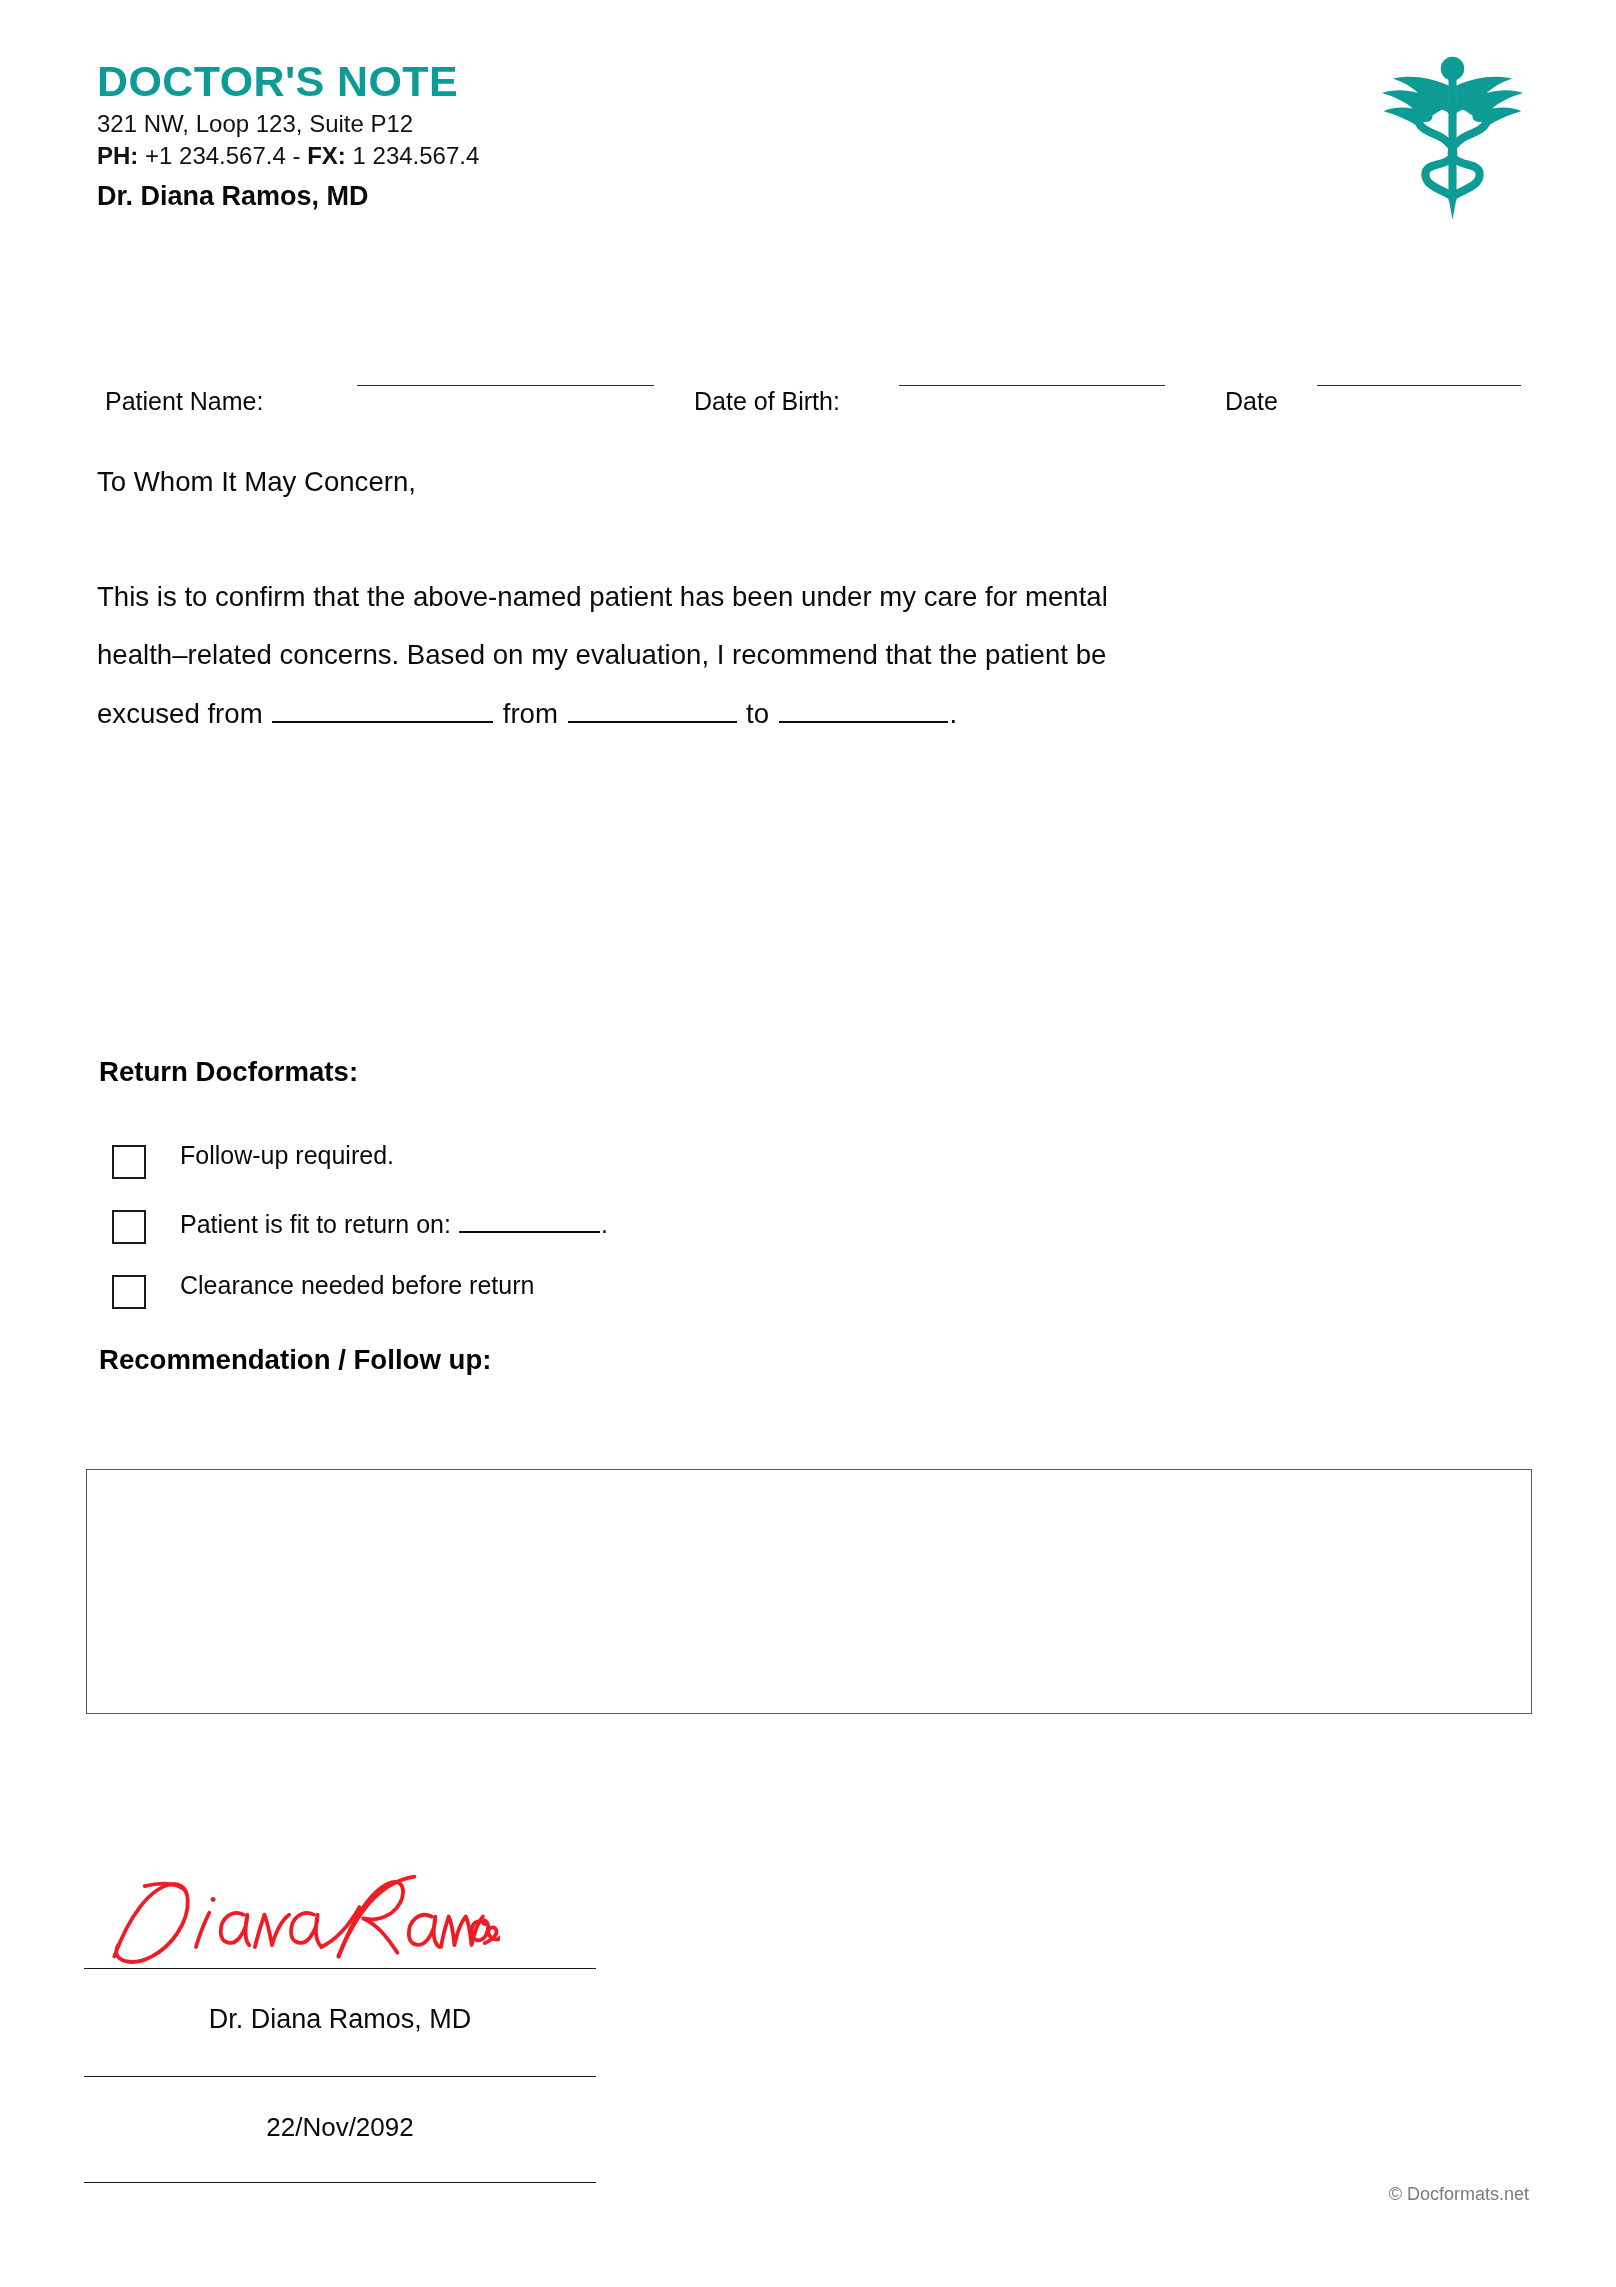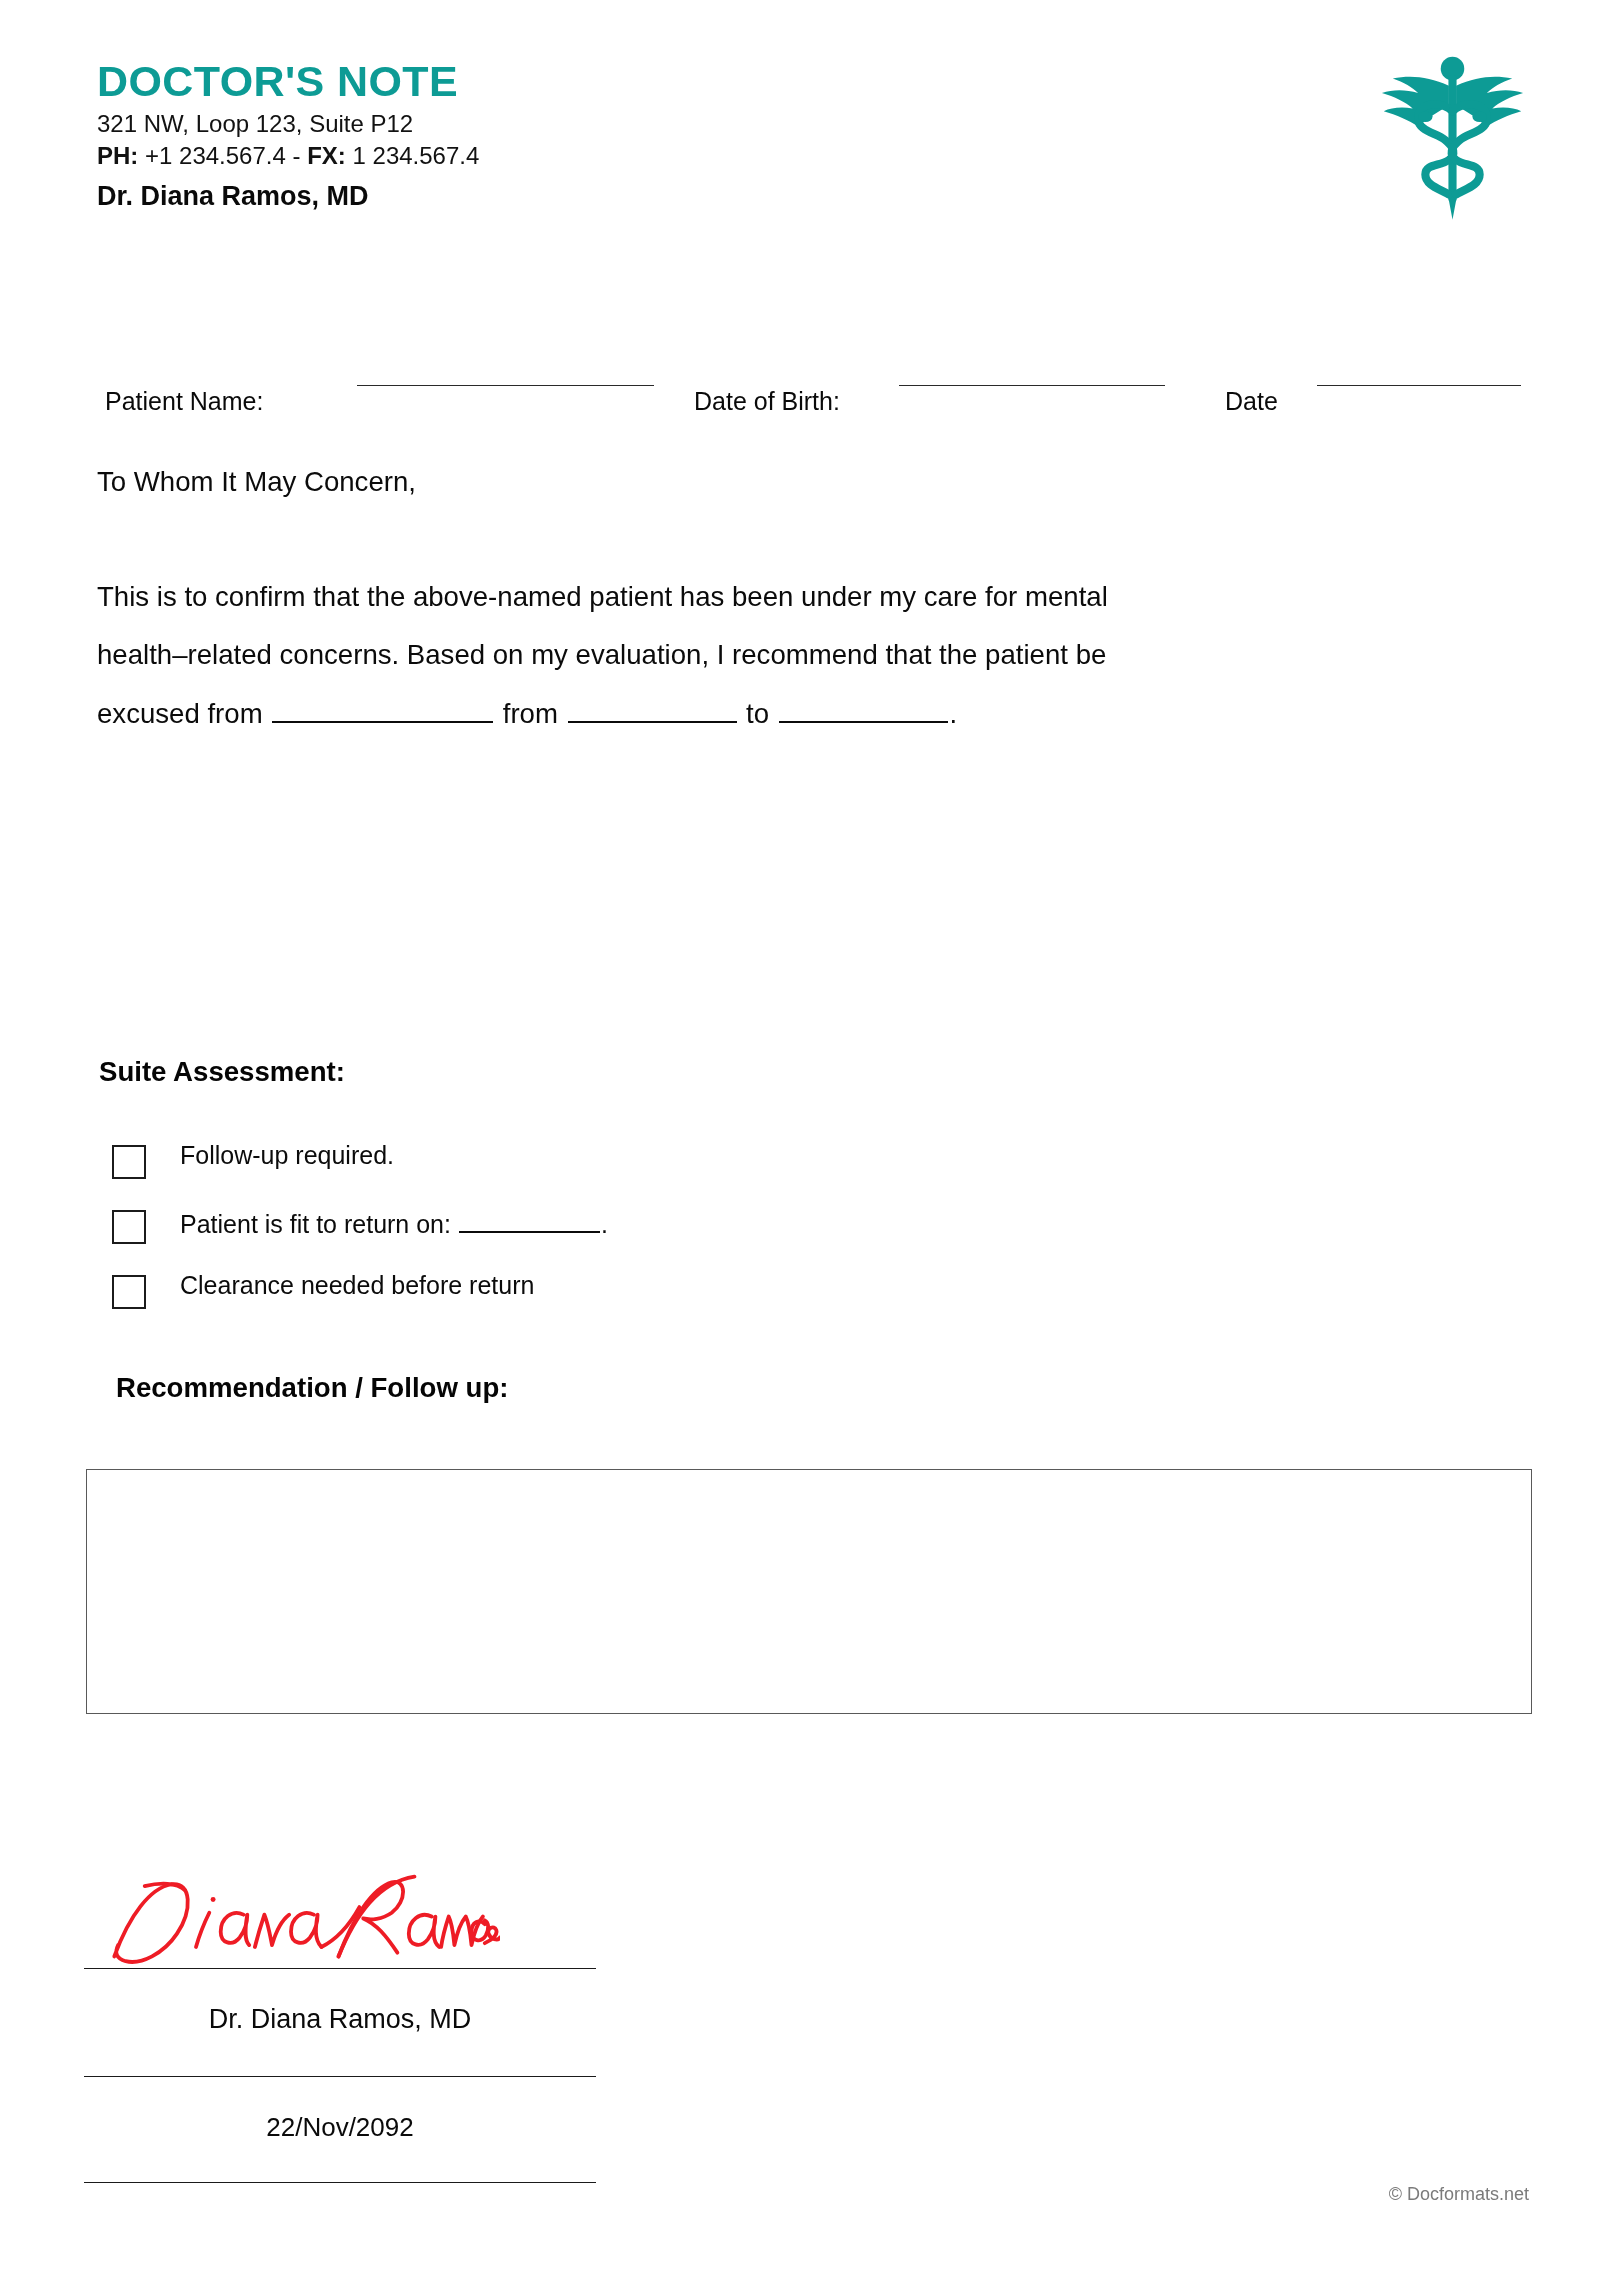--- a/index.html
+++ b/index.html
@@ -116,21 +116,21 @@
   
   .section-heading {
     position: absolute;
     left: 99px;
     font-size: 27.6px;
     font-weight: bold;
     color: #050505;
     white-space: nowrap;
   }
   #return-heading { top: 1056px; }
-  #recommend-heading { top: 1372px; margin-left: 17px; }
+  #recommend-heading { top: 1344px; }
 
   .check-list {
     position: absolute;
     left: 112px;
     top: 1141px;
     width: 1141px;
   }
   .check-row {
     position: relative;
     height: 65px;
@@ -284,21 +284,21 @@
       <span>excused from</span>
       <span class="blank blank-lg"></span>
       <span>from</span>
       <span class="blank blank-md"></span>
       <span>to</span>
       <span class="blank blank-md"></span><span>.</span>
     </p>
     <div class="gap-2"></div>
   </div>
 
-  <div class="section-heading" id="return-heading">Suite Assessment:</div>
+  <div class="section-heading" id="return-heading">Return Docformats:</div>
 
   <div class="check-list">
     <div class="check-row">
       <span class="checkbox"></span>
       <span class="check-label">Follow-up required.</span>
     </div>
     <div class="check-row">
       <span class="checkbox"></span>
       <span class="check-label"><span>Patient is fit to return on:</span> <span class="blank-sm"></span><span>.</span></span>
     </div>

